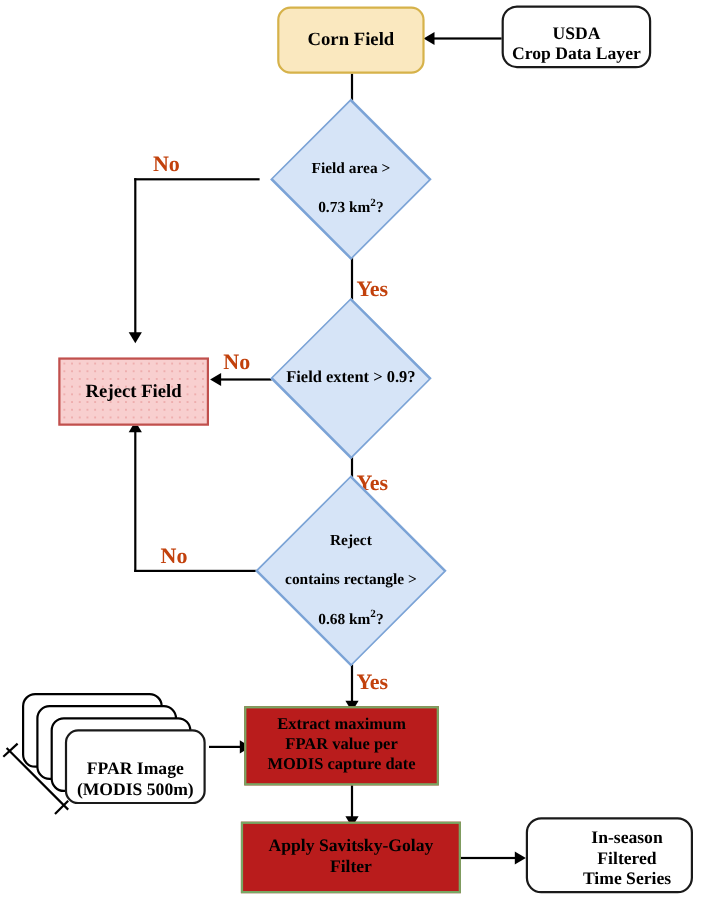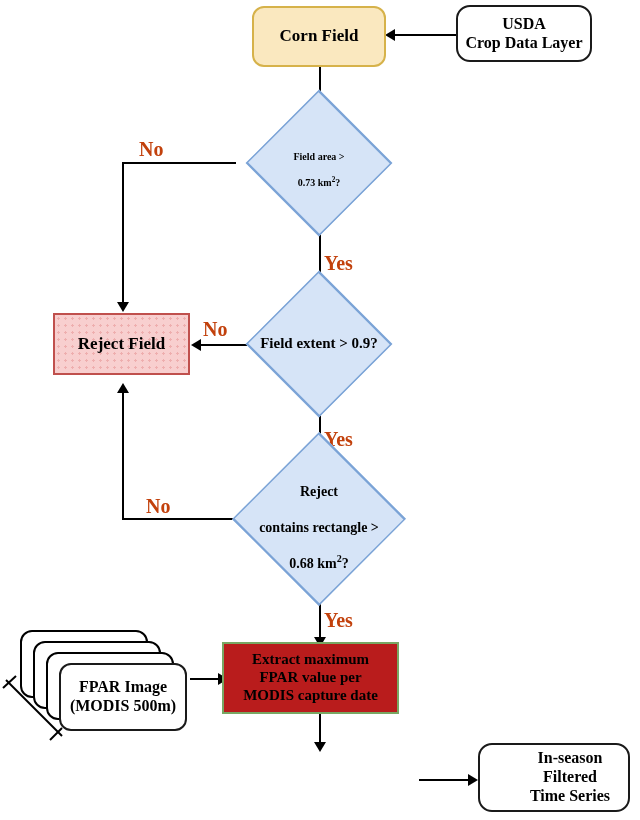--- a/index.html
+++ b/index.html
@@ -15,32 +15,33 @@
     box-sizing:border-box;
     display:flex;
     align-items:center;
     justify-content:center;
     text-align:center;
     font-weight:bold;
     color:#000000;
     line-height:1.18;
     white-space:pre-line;
   }
-  .rounded{ border:2px solid #1a1a1a; border-radius:14px; background:#fff; }
+  .rounded{ border:2px solid #1a1a1a; border-radius:14px; background:#fff;align-items:flex-end; }
 
   .corn{
     background:#fae8bf;
     border:2px solid #d6b24a;
     border-radius:12px;
   }
   .reject{
     background:#f8cfcf;
     border:2px solid #c0504d;
     background-image:radial-gradient(#eeaeae 1px, transparent 1.1px);
     background-size:7px 7px;
+    margin-top:12px;
   }
   .green{
     background:#b91c1c;
     border:2px solid #78a763;
   }
 
   
   .diamond{
     position:absolute;
   }
@@ -142,21 +143,21 @@
     <span>Corn Field</span>
   </div>
 
   <div class="node rounded" style="left:456px;top:5px;width:136px;height:57px;font-size:16px;">
     <span>USDA
 Crop Data Layer</span>
   </div>
 
   <div class="diamond" style="left:247px;top:117px;width:144px;height:92px;">
     <div class="dshape" style="transform:rotate(45deg) scale(0.72,1.13);"></div>
-    <div class="dtext" style="font-size:10px;font-family:Liberation Serif, serif;">
+    <div class="dtext" style="font-size:14px;font-family:Liberation Serif, serif;">
       <span>
         <span>Field area &gt;</span><br>
         <span>0.73 km</span><sup>2</sup><span>?</span>
       </span>
     </div>
   </div>
 
   <div class="node reject" style="left:53px;top:313px;width:137px;height:62px;font-size:17px;">
     <span>Reject Field</span>
   </div>
@@ -192,19 +193,23 @@
     <line x1="3" y1="20" x2="16" y2="8" stroke="#000" stroke-width="2"></line>
     <line x1="50" y1="72" x2="62" y2="60" stroke="#000" stroke-width="2"></line>
   </svg>
 
   <div class="node green" style="left:222px;top:642px;width:177px;height:72px;font-size:15px;">
     <span>Extract maximum
 FPAR value per
 MODIS capture date</span>
   </div>
 
+  <div class="node green" style="left:219px;top:747px;width:200px;height:65px;font-size:16px;">
+    <span>Apply Savitsky-Golay
+Filter</span>
+  </div>
 
   <div class="node rounded" style="left:478px;top:743px;width:152px;height:69px;font-size:16px;padding-left:32px;">
     <span>In-season Filtered
 Time Series</span>
   </div>
 
 </div>
 
 </body></html>

